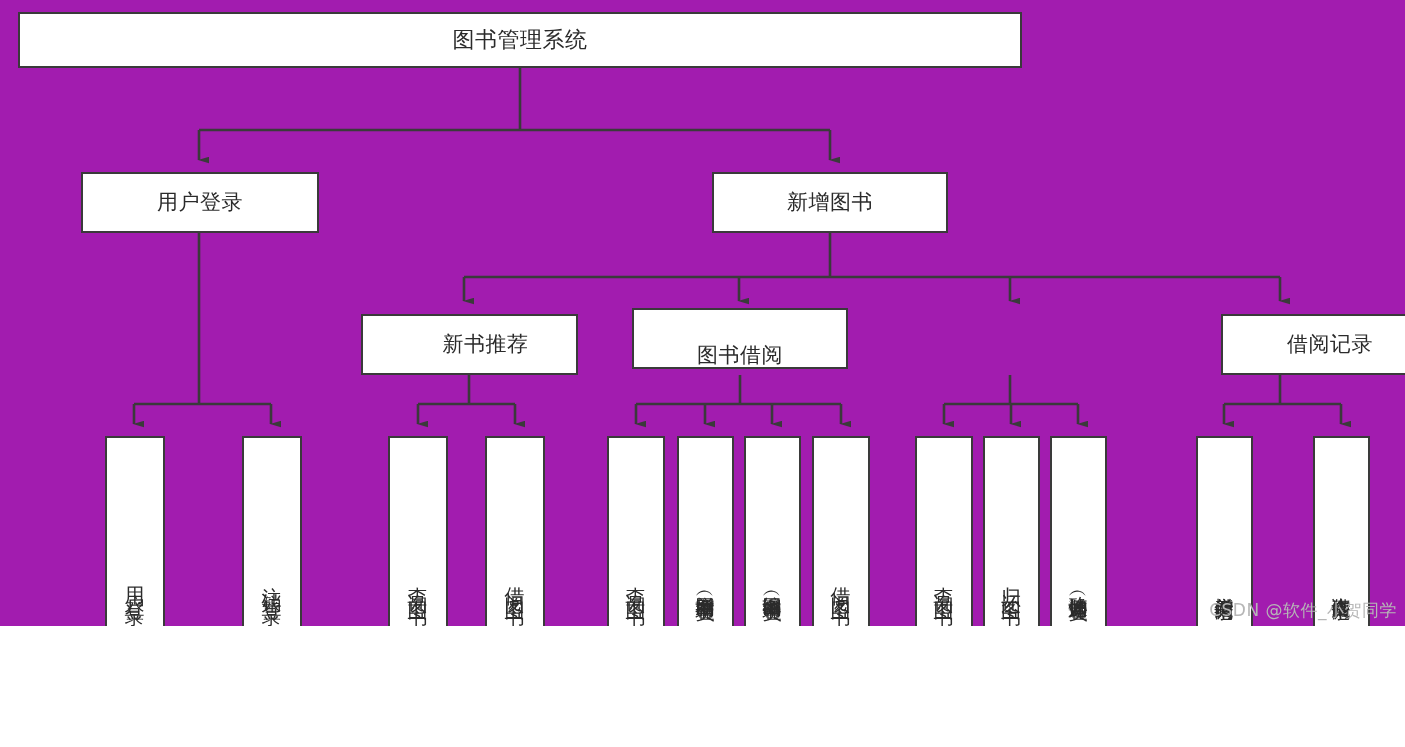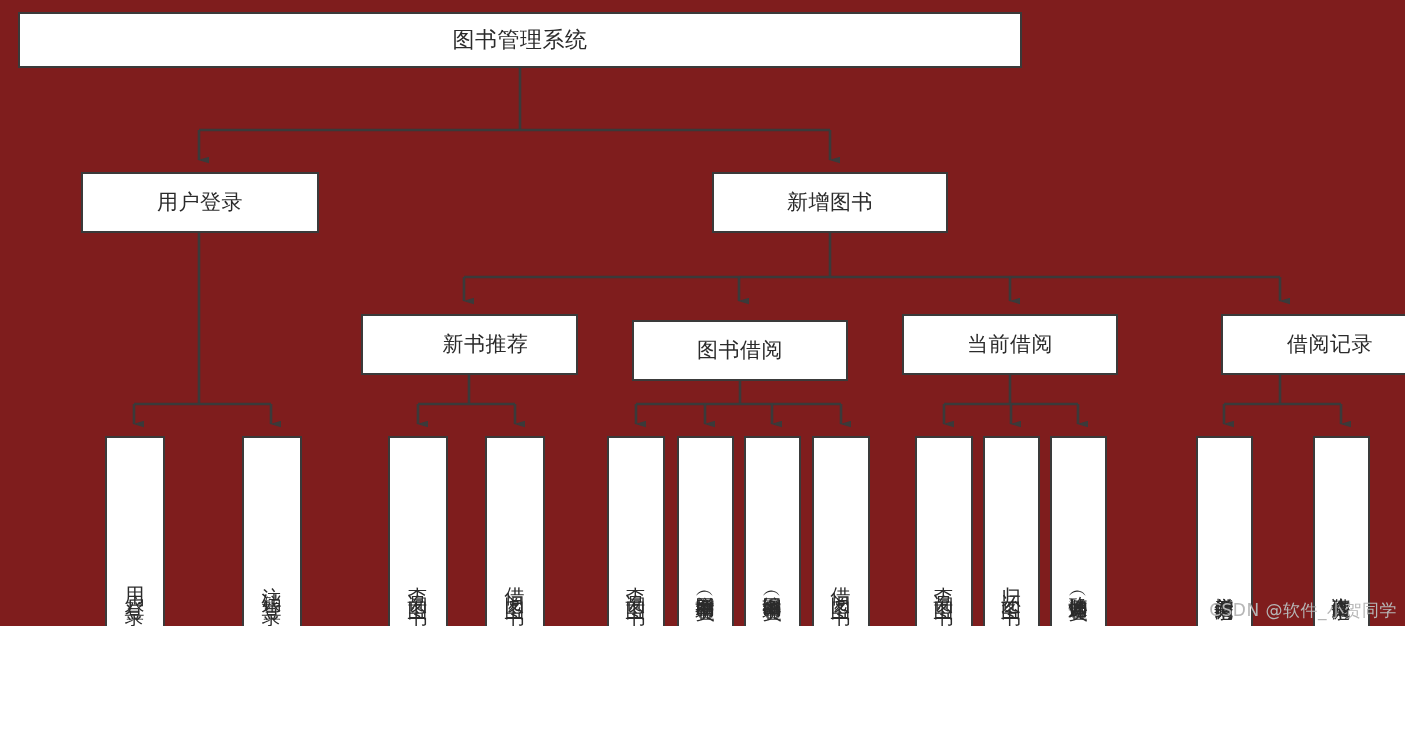--- a/index.html
+++ b/index.html
@@ -7,21 +7,21 @@
     padding: 0;
     background: #ffffff;
   }
   body {
     font-family: "DejaVu Sans", "Liberation Sans", sans-serif;
   }
   #canvas {
     position: relative;
     width: 1405px;
     height: 626px;
-    background: #7f1d1d;
+    background: #a21caf;
     overflow: hidden;
   }
   #wires {
     position: absolute;
     left: 0;
     top: 0;
     width: 1405px;
     height: 747px;
     pointer-events: none;
   }
@@ -142,25 +142,22 @@
   <div class="node h-node" style="left:81px; top:172px; width:238px; height:61px;">
     <span class="node-label">用户登录</span>
   </div>
   <div class="node h-node" style="left:712px; top:172px; width:236px; height:61px;">
     <span class="node-label">新增图书</span>
   </div>
 
   <div class="node h-node" style="left:361px; top:314px; width:217px; height:61px;padding-left:32px;">
     <span class="node-label">新书推荐</span>
   </div>
-  <div class="node h-node" style="left:632px; top:320px; width:216px; height:61px;">
+  <div class="node h-node" style="left:632px; top:308px; width:216px; height:61px;align-items:flex-end;">
     <span class="node-label">图书借阅</span>
-  </div>
-  <div class="node h-node" style="left:902px; top:314px; width:216px; height:61px;">
-    <span class="node-label">当前借阅</span>
   </div>
   <div class="node h-node" style="left:1221px; top:314px; width:218px; height:61px;">
     <span class="node-label">借阅记录</span>
   </div>
 
   <div class="node leaf" style="left:105px; top:436px; width:60px; height:298px;">
     <span class="node-label">用户登录</span>
   </div>
   <div class="node leaf" style="left:242px; top:436px; width:60px; height:298px;">
     <span class="node-label">注销登录</span>

